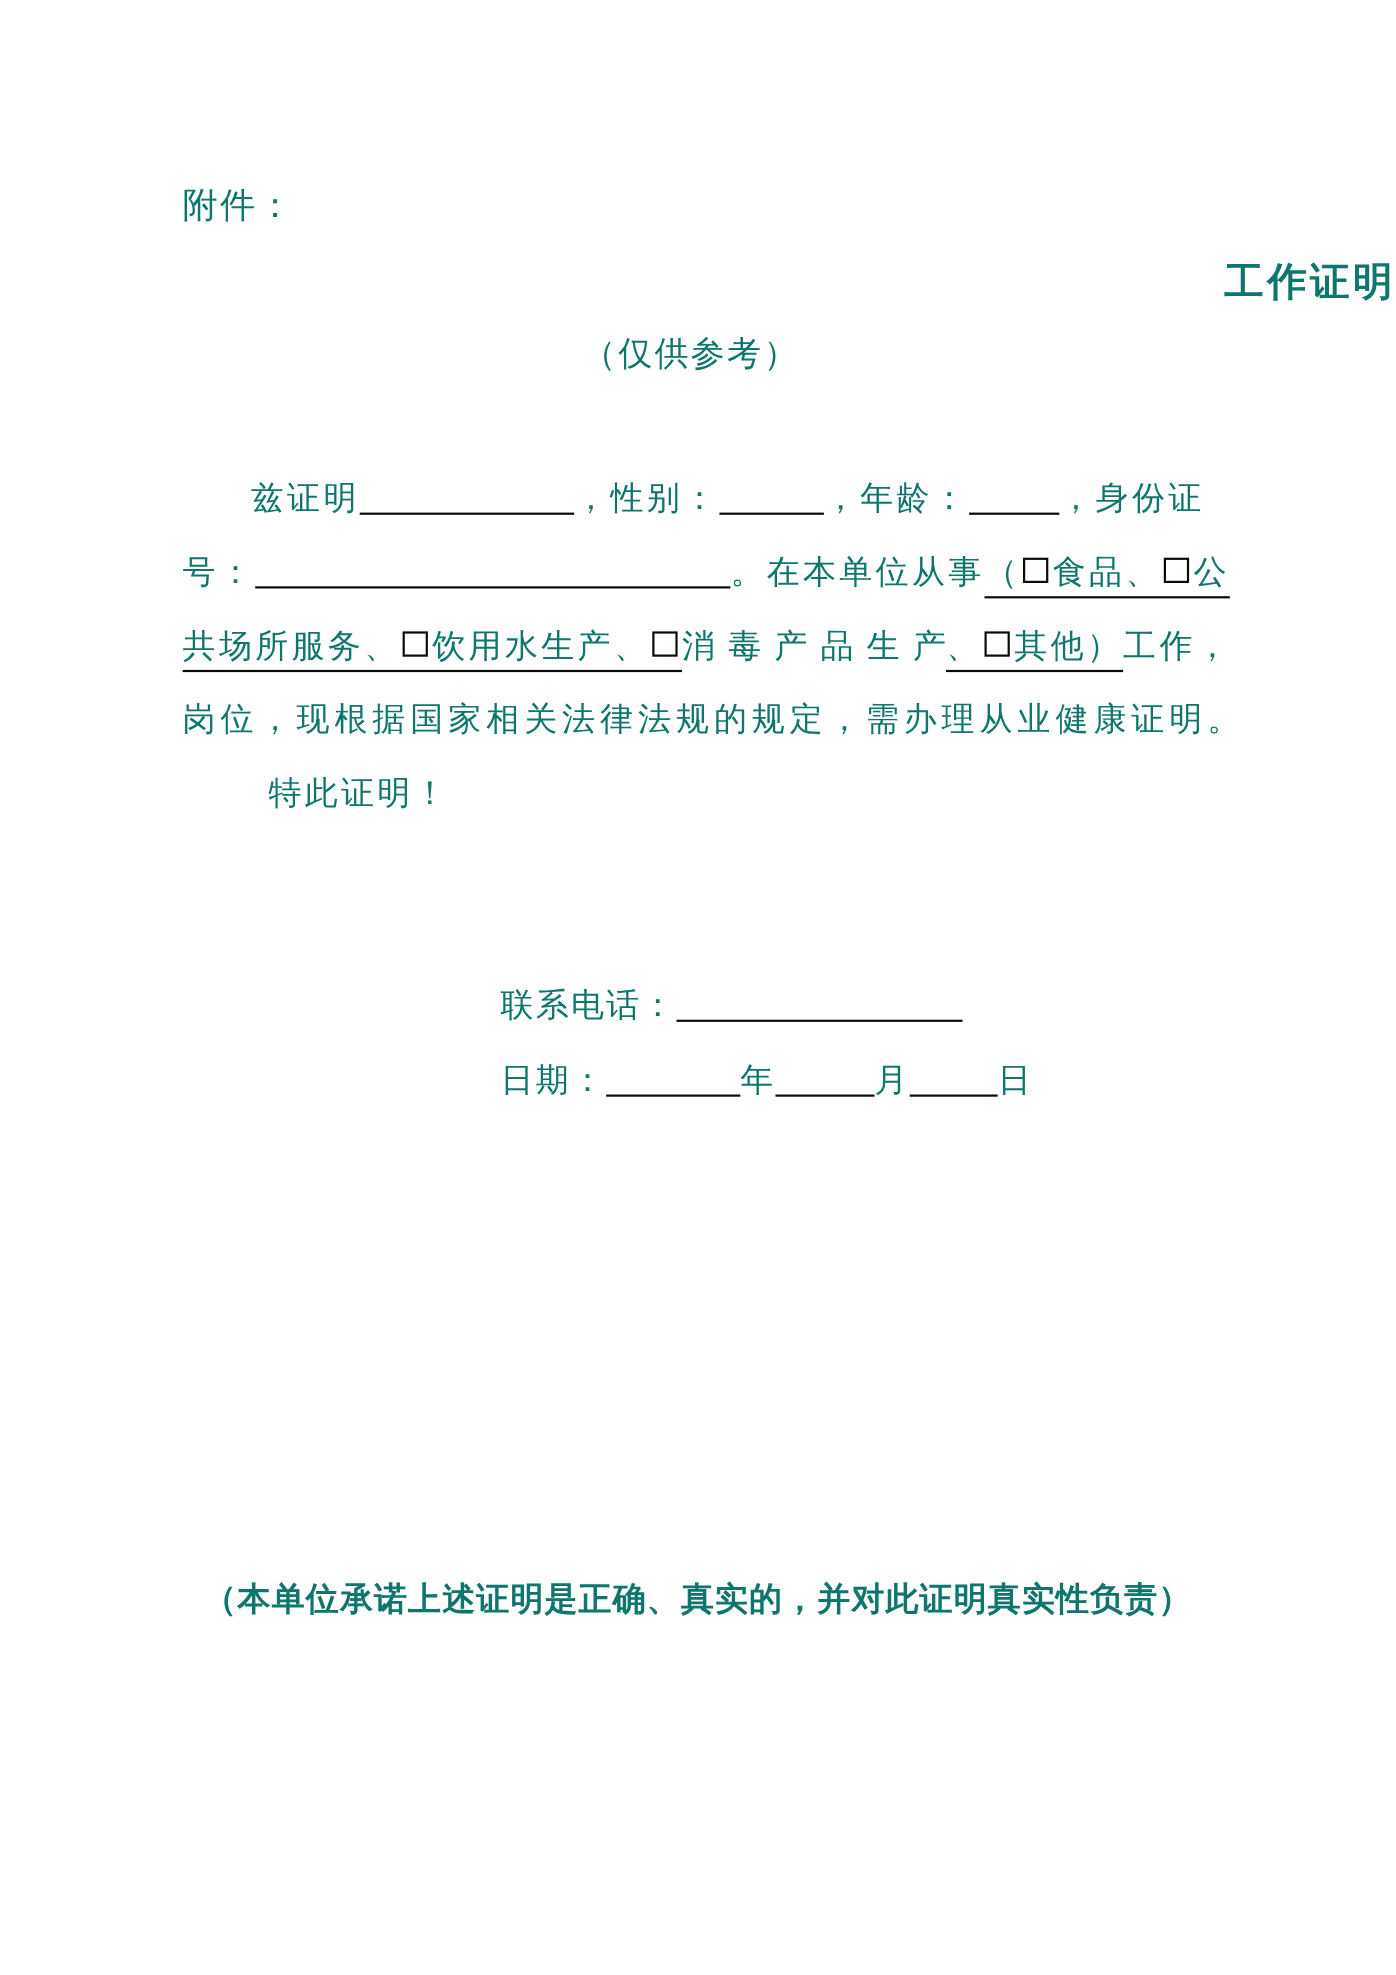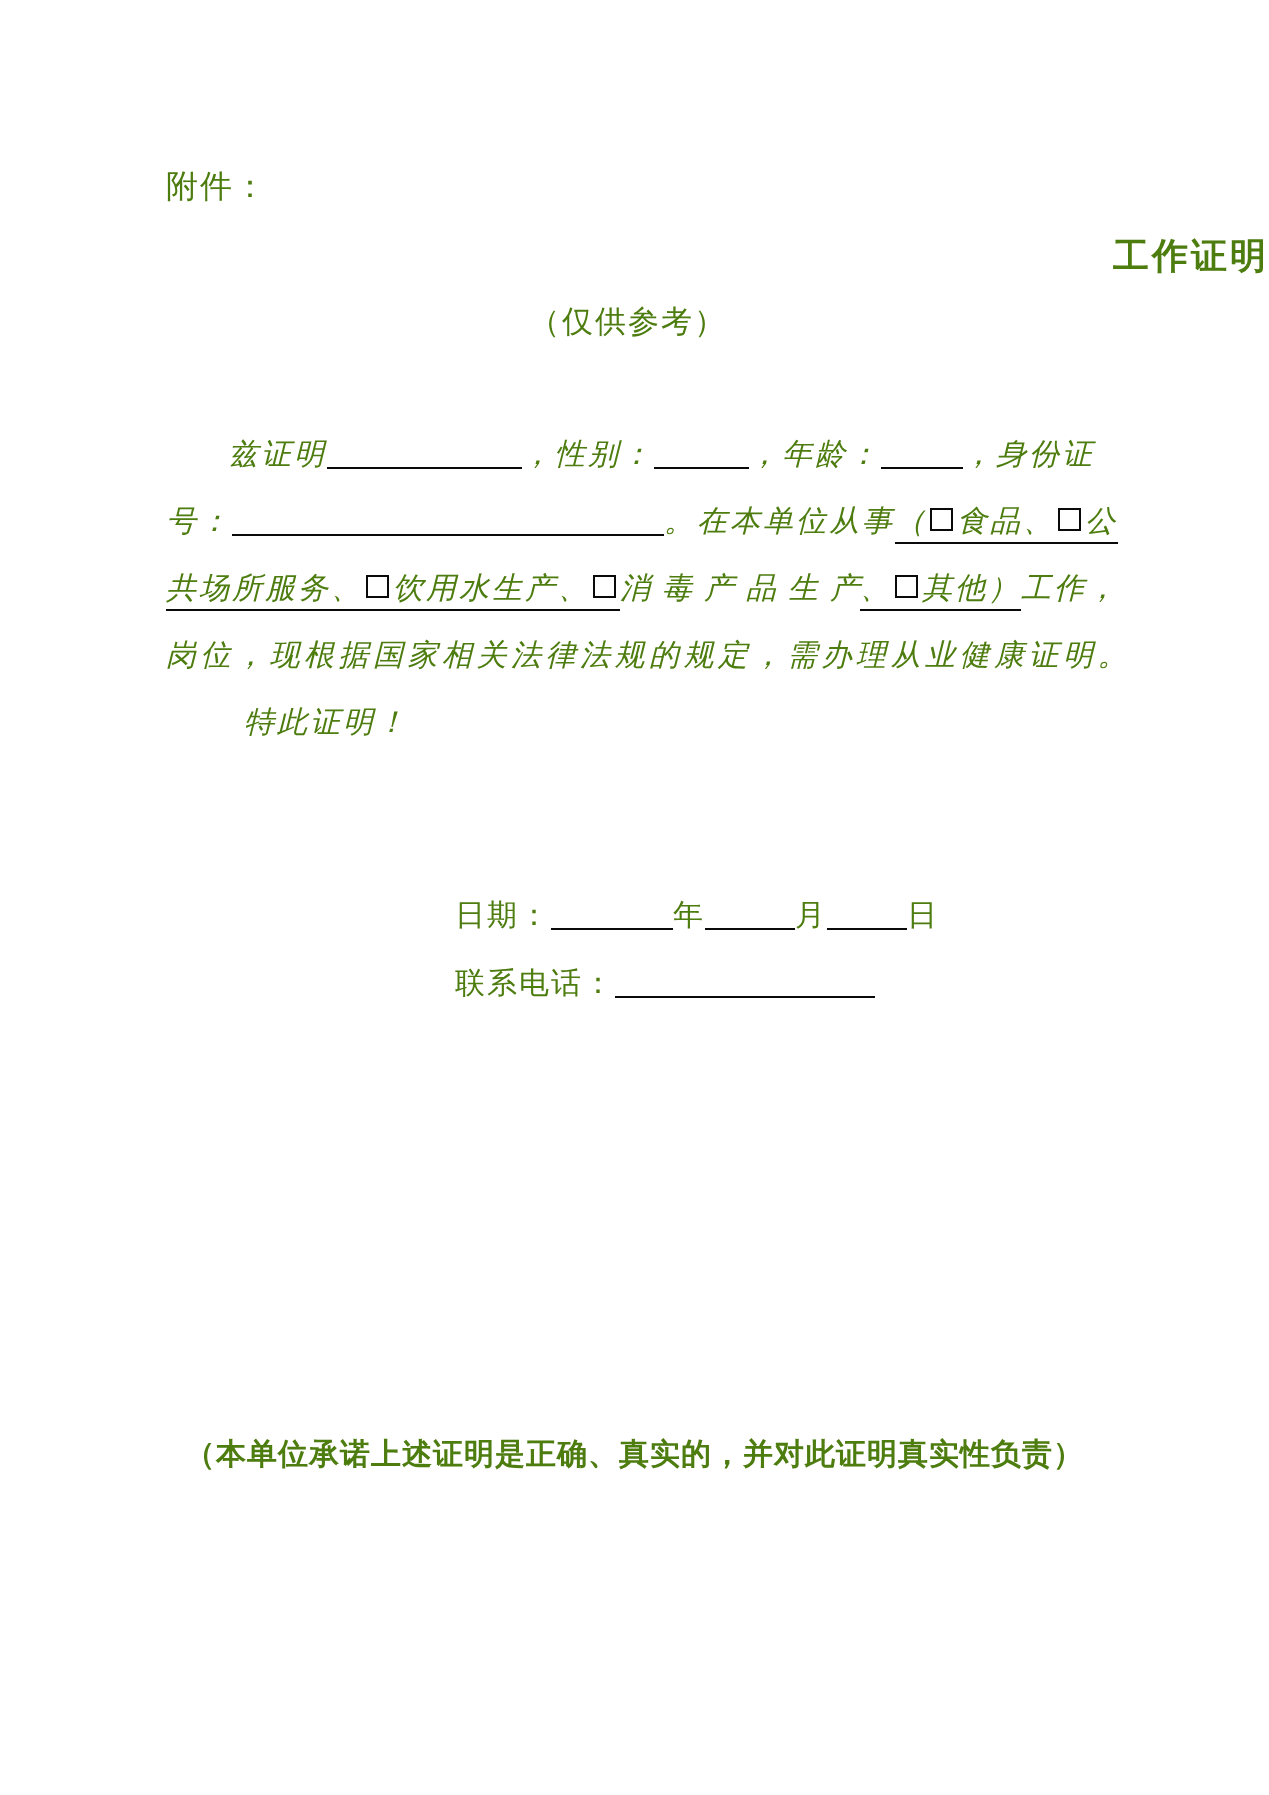--- a/index.html
+++ b/index.html
@@ -2,21 +2,21 @@
 <html><head>
 <meta charset="utf-8">
 <style>
   * { margin: 0; padding: 0; box-sizing: border-box; }
   html, body { background: #ffffff; }
   .page {
     position: relative;
     width: 1269px;
     height: 1795px;
     background: #ffffff;
-    color: #4d7c0f;
+    color: #0f766e;
     font-family: "Liberation Serif", "DejaVu Serif", serif;
     overflow: hidden;
   }
   .attachment {
     position: absolute;
     left: 166px;
     top: 165px;
     font-size: 32px;
     letter-spacing: 2px;
   }
@@ -42,21 +42,20 @@
     left: 166px;
     width: 937px;
     top: 420px;
     font-size: 30px;
   }
   .bline {
     height: 67px;
     line-height: 67px;
     white-space: nowrap;
     letter-spacing: 3px;
-    font-style: italic;
   }
   .indent { padding-left: 62px; }
   .indent2 { padding-left: 78px; }
   
   .blank {
     display: inline-block;
     border-bottom: 2px solid #0a0a0a;
     height: 30px;
     margin-bottom: -5px;
     vertical-align: baseline;
@@ -132,24 +131,24 @@
     <div class="bline" style="letter-spacing:4.5px;">岗位，现根据国家相关法律法规的规定，需办理从业健康证明。</div>
 
     <div class="bline indent2">特此证明！</div>
 
   </div>
 
   <div class="signature">
 
 
     <div class="sline">
-      <span>日期：</span><span class="blank w-year"></span><span>年</span><span class="blank w-month"></span><span>月</span><span class="blank w-day"></span><span>日</span>
+      <span>联系电话：</span><span class="blank w-phone"></span>
     </div>
 
     <div class="sline">
-      <span>联系电话：</span><span class="blank w-phone"></span>
+      <span>日期：</span><span class="blank w-year"></span><span>年</span><span class="blank w-month"></span><span>月</span><span class="blank w-day"></span><span>日</span>
     </div>
 
   </div>
 
   <div class="footer-note">（本单位承诺上述证明是正确、真实的，并对此证明真实性负责）</div>
 
 </div>
 
 </body></html>

